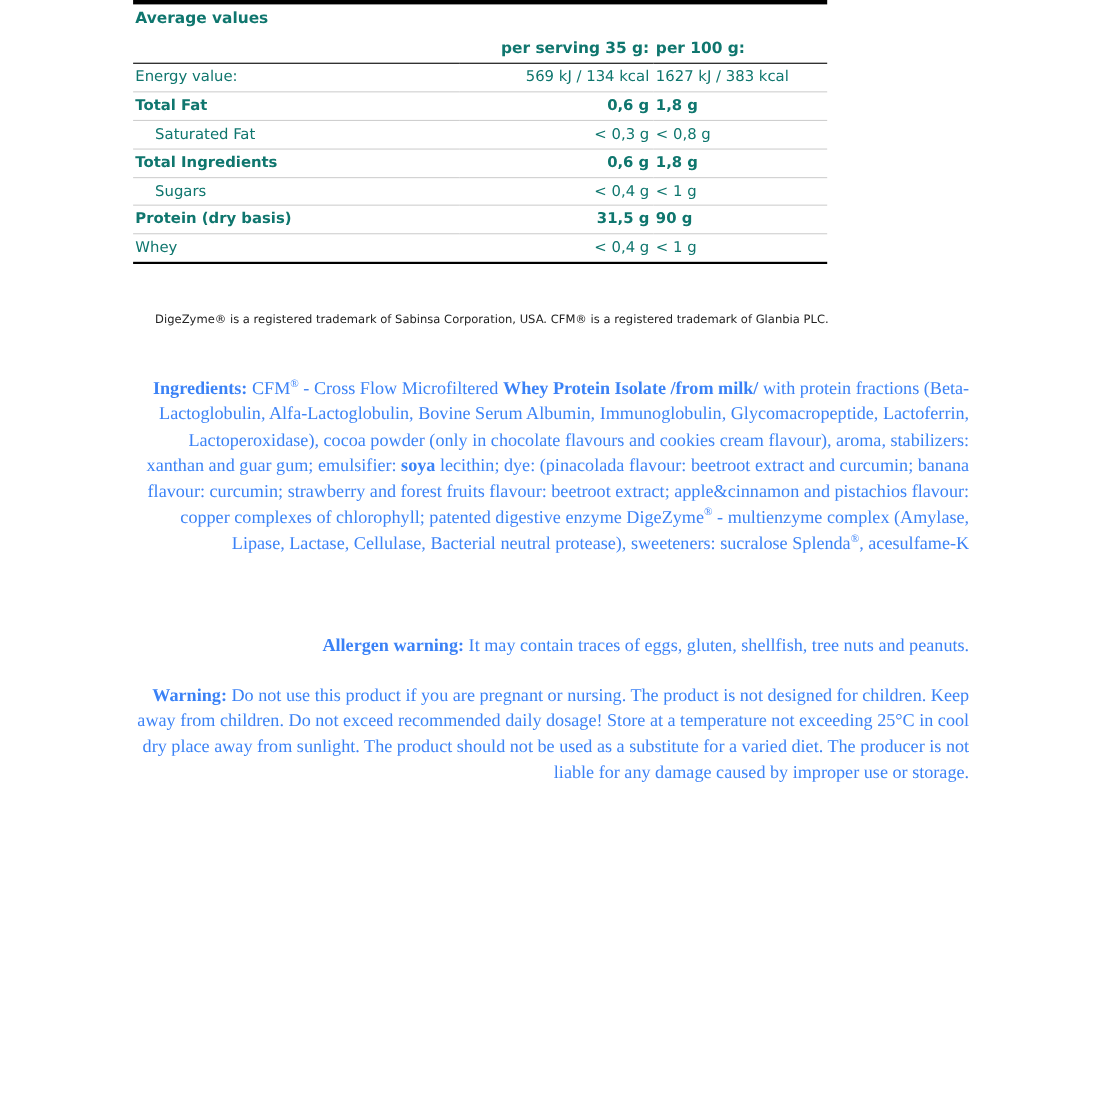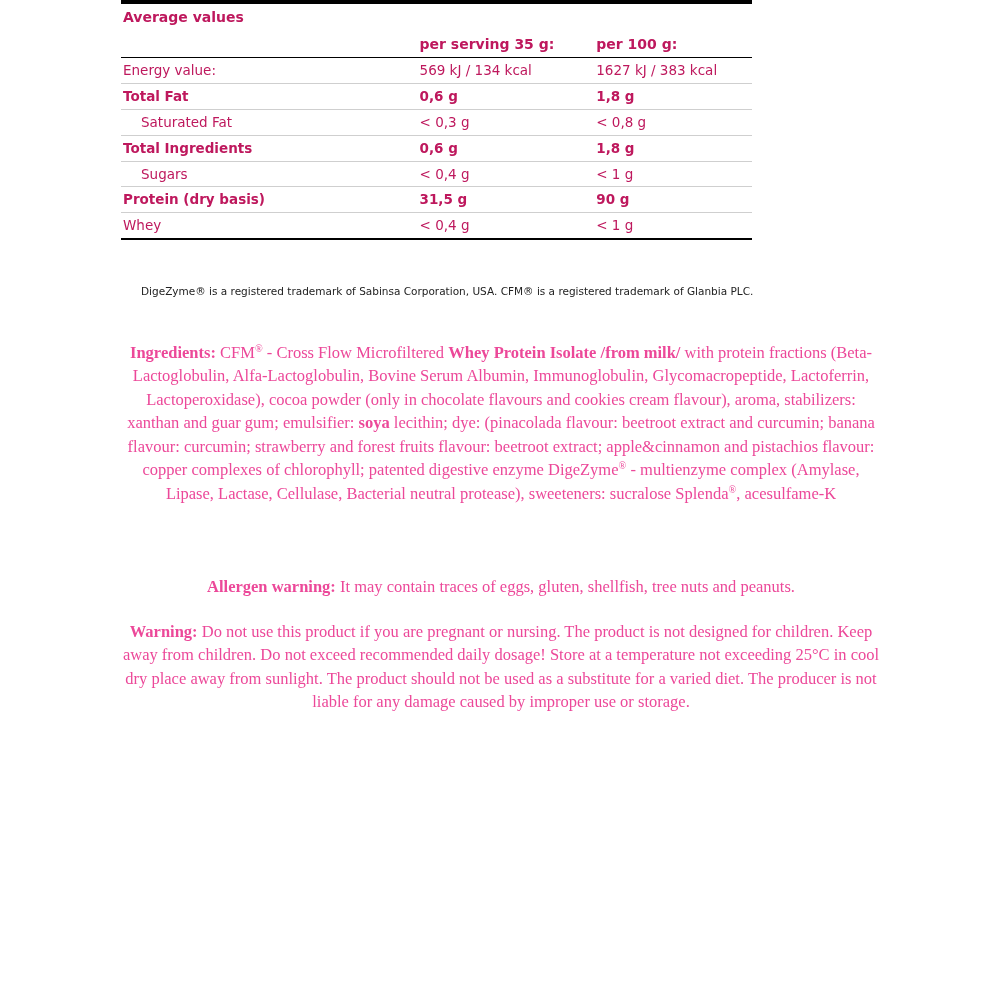--- a/index.html
+++ b/index.html
@@ -31,29 +31,29 @@
   .topbar {
     height: 4px;
     background: #000;
     width: 100%;
   }
   table.nutrition {
     width: 100%;
     border-collapse: collapse;
     font-family: "DejaVu Sans", sans-serif;
     font-size: 13.5px;
-    color: #be185d;
+    color: #0f766e;
   }
   table.nutrition td {
     padding: 4px 4px 4px 2px;
     vertical-align: bottom;
     line-height: 1.25;
   }
   td.col-label { text-align: left; width: 47%; }
-  td.col-serv  { text-align: left; width: 28%; padding-right: 14px; }
+  td.col-serv  { text-align: right; width: 28%; padding-right: 14px; }
   td.col-100   { text-align: left; width: 25%; padding-right: 6px; }
 
   tr.avg td {
     font-weight: bold;
     font-size: 14px;
     padding-top: 5px;
     padding-bottom: 5px;
   }
   tr.headers td {
     font-weight: bold;
@@ -93,22 +93,22 @@
   }
 
   
   .body-block {
     position: absolute;
     left: 121px;
     width: 760px;
     font-family: "Liberation Serif", serif;
     font-size: 16.5px;
     line-height: 1.42;
-    color: #ec4899;
-    text-align: center;
+    color: #3b82f6;
+    text-align: right;
   }
   #ingredients-block { top: 341px; }
   #allergen-block { top: 575px; }
   #warning-block { top: 620px; }
 
   .lead { font-weight: bold; }
   .b { font-weight: bold; }
   sup { font-size: 0.62em; vertical-align: super; }
 </style>
 </head>

